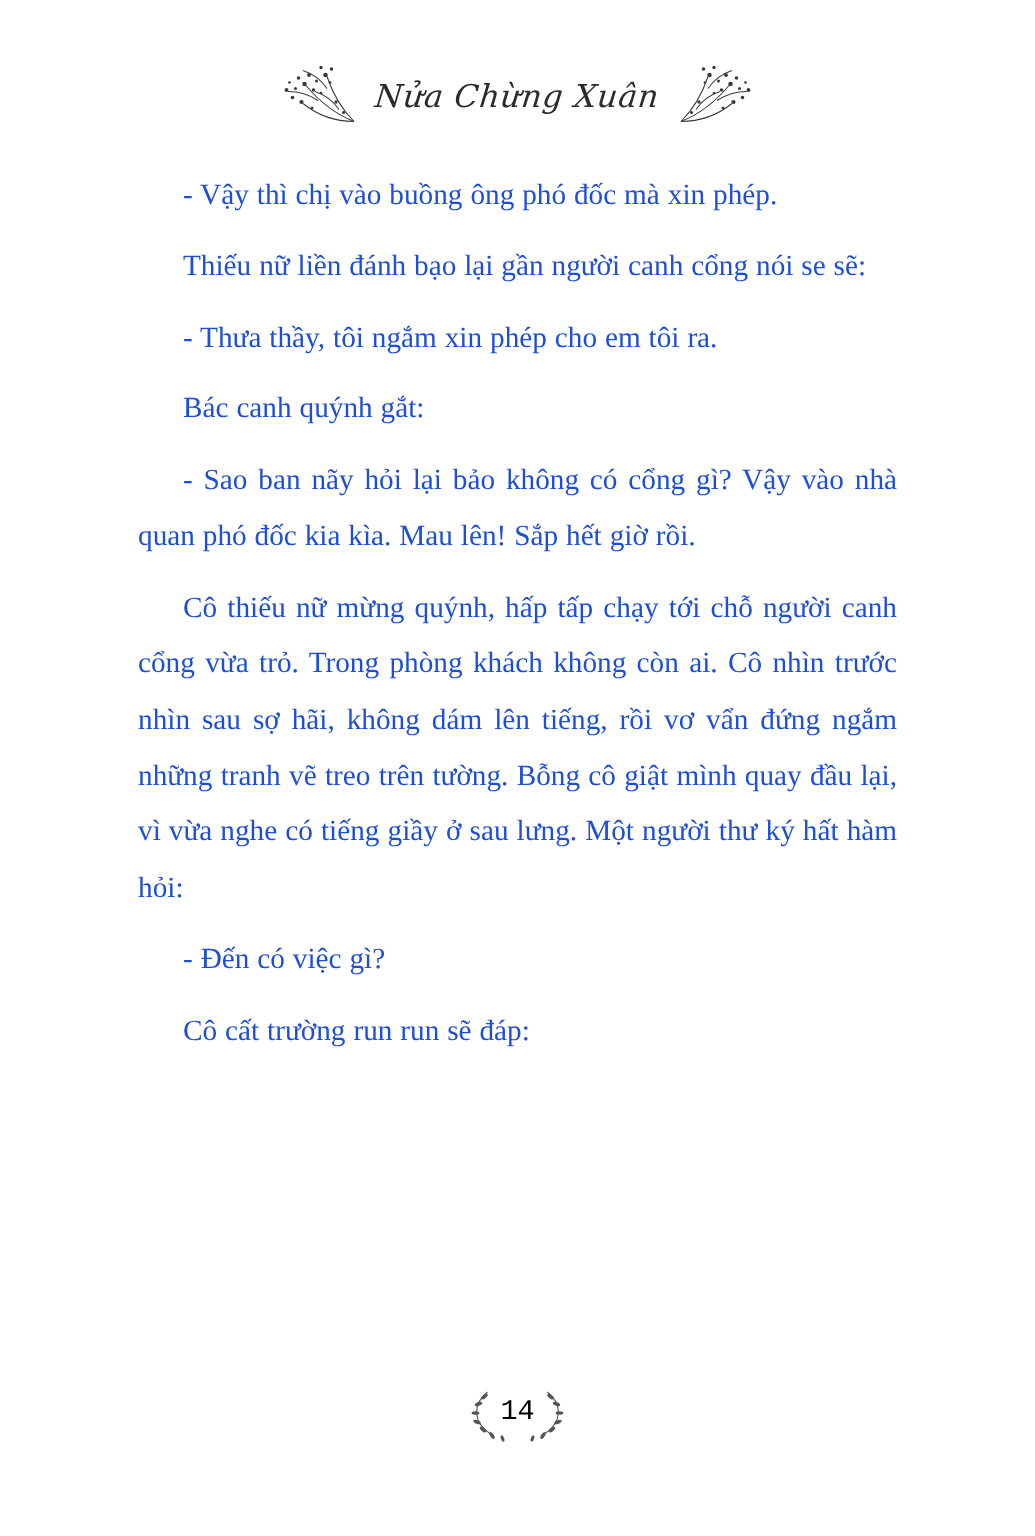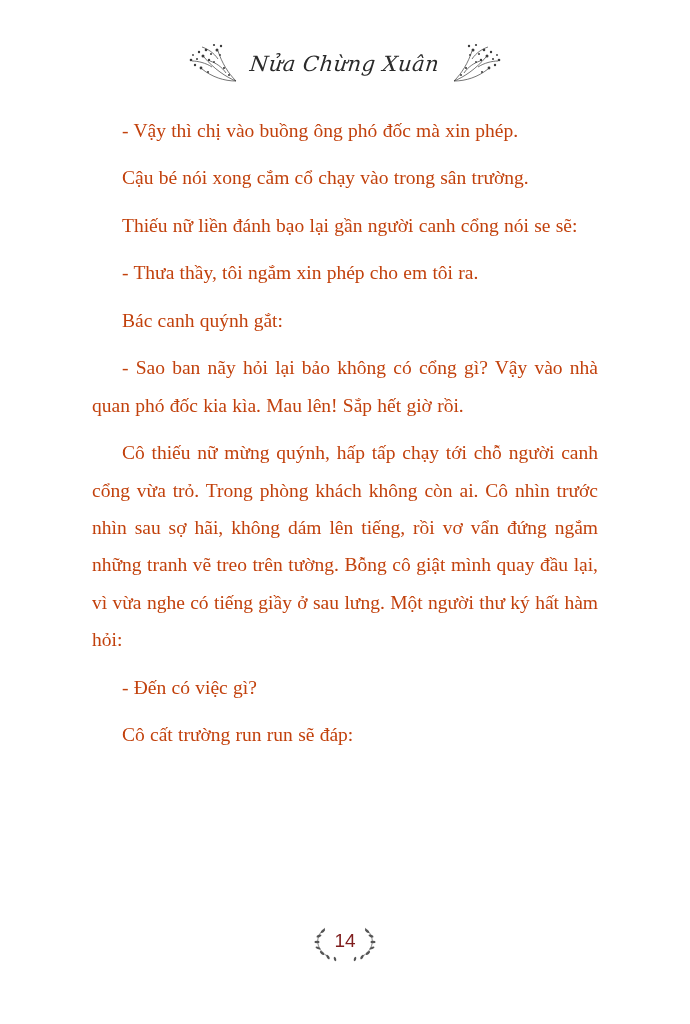--- a/index.html
+++ b/index.html
@@ -53,21 +53,21 @@
     margin: 18px 92px 0 92px;
     flex: 1 1 auto;
   }
   .para {
     font-size: 19.5px;
     line-height: 1.92;
     text-align: justify;
     text-justify: inter-word;
     text-indent: 30px;
     margin: 0 0 10px 0;
-    color: #c2410c;
+    color: #1d4ed8;
     word-spacing: 0.4px;
   }
   .para:last-child { margin-bottom: 0; }
 
   
   .footer {
     height: 110px;
     display: flex;
     align-items: flex-start;
     justify-content: center;
@@ -81,23 +81,23 @@
     align-items: center;
     justify-content: center;
   }
   .page-number-wrap svg {
     position: absolute;
     top: 0;
     left: 0;
   }
   .page-number {
     position: relative;
-    font-family: Liberation Sans, sans-serif;
+    font-family: Liberation Mono, monospace;
     font-size: 19px;
-    color: #7f1d1d;
+    color: #000000;
     z-index: 2;
   }
 </style>
 </head>
 <body>
 
 <div class="page">
 
   <div class="header">
     <span class="sprig">
@@ -164,21 +164,20 @@
             <circle cx="9" cy="14" r="0.9"></circle>
           <circle cx="30" cy="21" r="0.9"></circle>
             <circle cx="36" cy="14" r="0.9"></circle>
         </g>
       </svg>
     </span>
   </div>
 
   <div class="content">
     <p class="para">- Vậy thì chị vào buồng ông phó đốc mà xin phép.</p>
-    <p class="para">Cậu bé nói xong cắm cổ chạy vào trong sân trường.</p>
     <p class="para">Thiếu nữ liền đánh bạo lại gần người canh cổng nói se sẽ:</p>
     <p class="para">- Thưa thầy, tôi ngắm xin phép cho em tôi ra.</p>
     <p class="para">Bác canh quýnh gắt:</p>
     <p class="para">- Sao ban nãy hỏi lại bảo không có cổng gì? Vậy vào nhà quan phó đốc kia kìa. Mau lên! Sắp hết giờ rồi.</p>
     <p class="para">Cô thiếu nữ mừng quýnh, hấp tấp chạy tới chỗ người canh cổng vừa trỏ. Trong phòng khách không còn ai. Cô nhìn trước nhìn sau sợ hãi, không dám lên tiếng, rồi vơ vẩn đứng ngắm những tranh vẽ treo trên tường. Bỗng cô giật mình quay đầu lại, vì vừa nghe có tiếng giầy ở sau lưng. Một người thư ký hất hàm hỏi:</p>
     <p class="para">- Đến có việc gì?</p>
     <p class="para">Cô cất trường run run sẽ đáp:</p>
   </div>
 
   <div class="footer">

